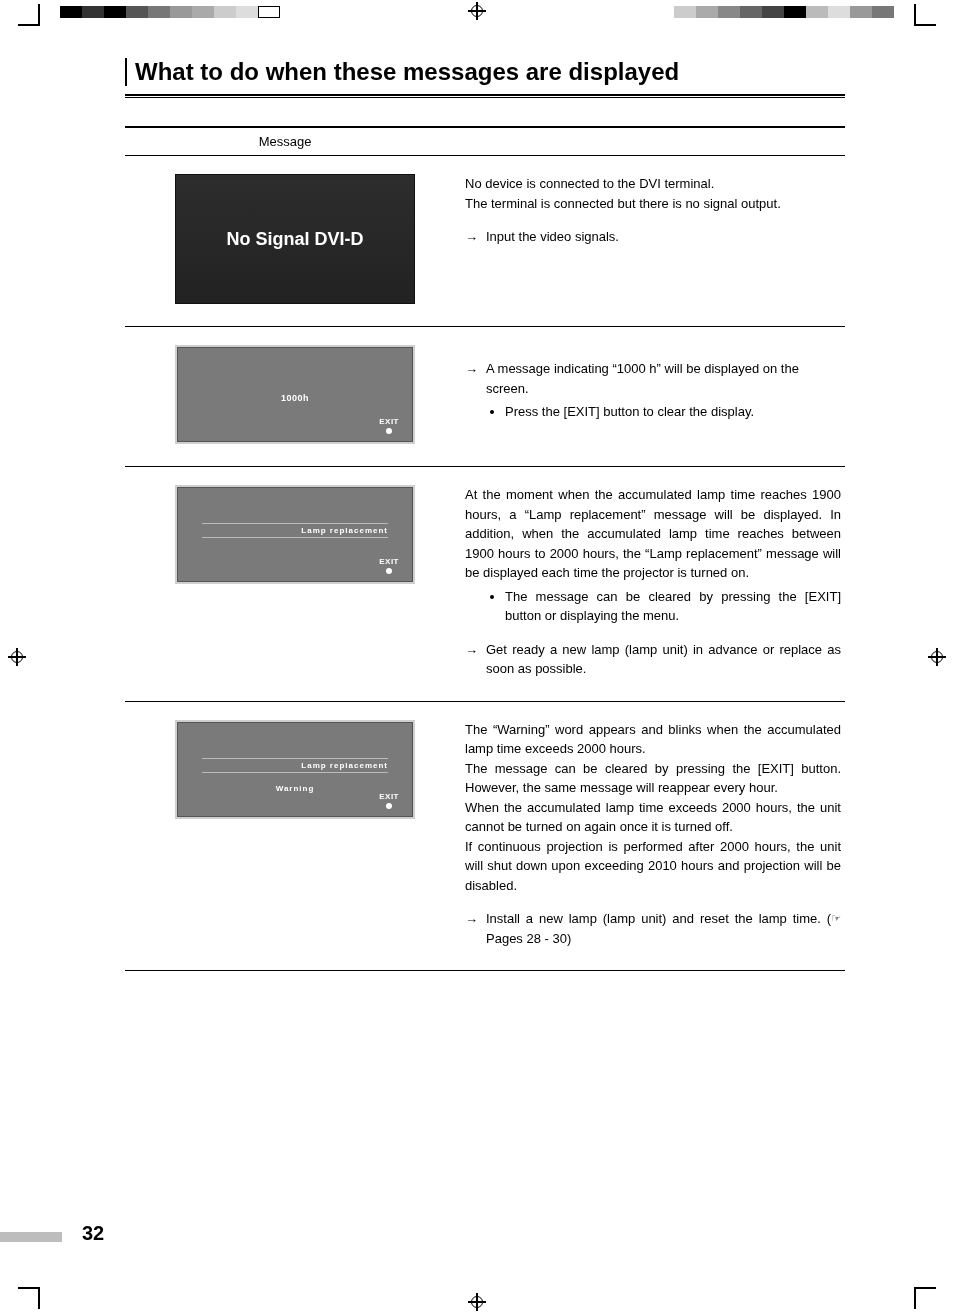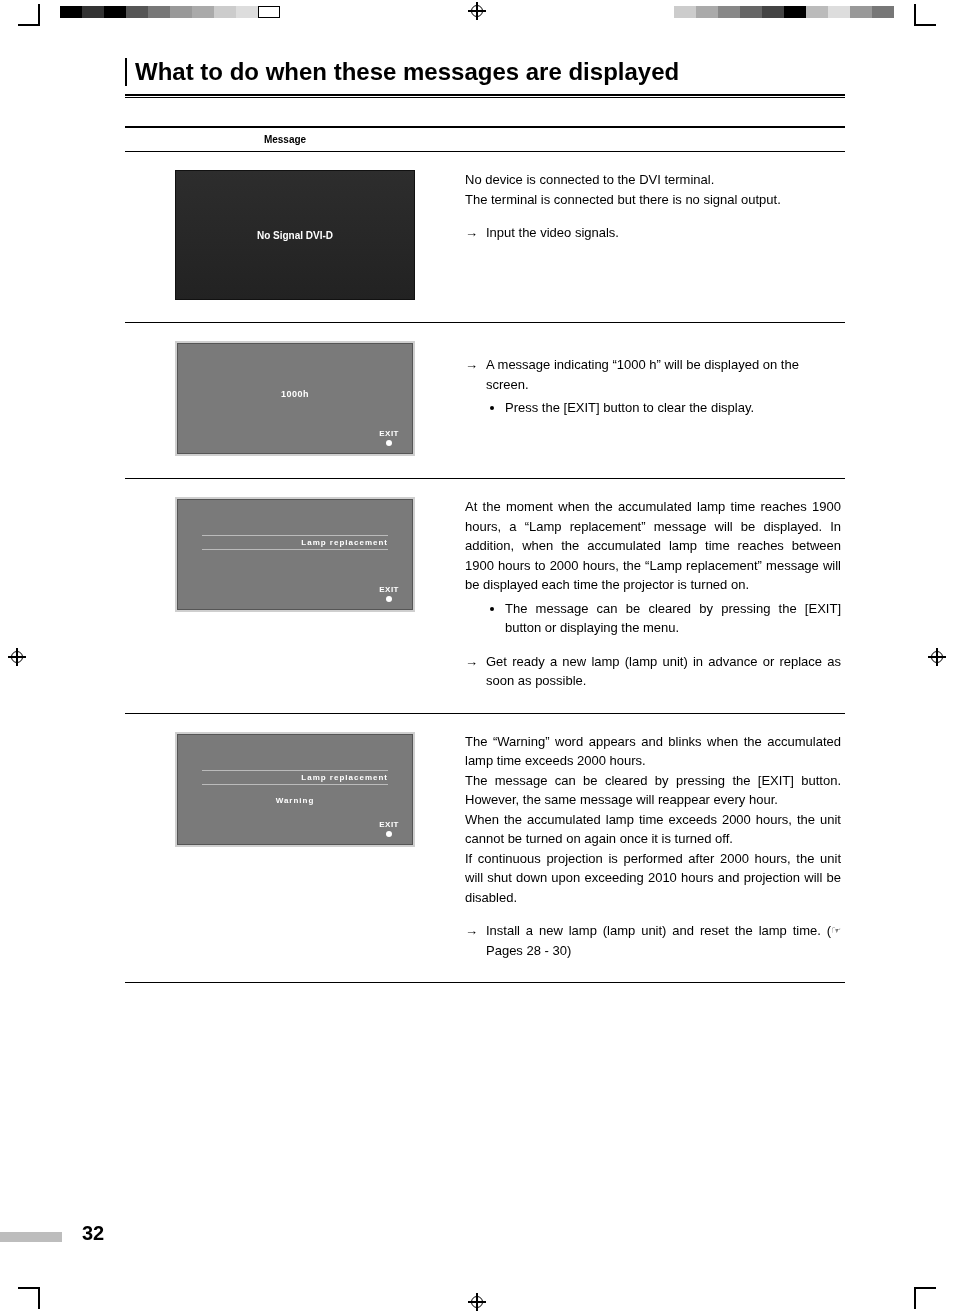--- a/index.html
+++ b/index.html
@@ -46,42 +46,42 @@
   
   .page {
     position: absolute;
     left: 125px;
     top: 40px;
     width: 720px;
   }
   .title-wrap { border-left: 2px solid #000; padding-left: 8px; margin-bottom: 4px; }
   h1 { font-size: 24px; font-weight: bold; margin-top: 18px; margin-bottom: 8px; }
   .dbl-rule { border-top: 2px solid #000; height: 4px; border-bottom: 1px solid #000; margin-bottom: 28px; }
-  .thead { display:flex; border-top: 2px solid #000; border-bottom: 1px solid #000; padding: 6px 0; font-weight: bold; font-size: 10px; }
+  .thead { display:flex; border-top: 2px solid #000; border-bottom: 1px solid #000; padding: 6px 0; font-weight: normal; font-size: 13px; }
   .thead .c1 { width: 320px; text-align: center; }
   .thead .c2 { flex: 1; text-align: center; }
   .trow { display:flex; border-bottom: 1px solid #000; padding: 18px 0 22px; }
   .trow .c1 { width: 340px; display:flex; align-items:flex-start; justify-content:center; padding: 0 20px; }
   .trow .c2 { flex: 1; font-size: 13px; line-height: 1.5; padding-right: 4px; }
   .trow .c2.justify { text-align: justify; }
   .arrow-line { display:flex; gap:8px; margin-top:14px; }
   .arrow { flex: 0 0 auto; }
   .bullets { list-style: disc; margin: 4px 0 0 40px; font-size: 13px; line-height: 1.5; }
   .ref-icon { font-size: 11px; vertical-align: 1px; }
 
   
   .scr-dark {
     width: 240px; height: 130px;
     background: linear-gradient(#2d2d2d,#222);
     border: 1px solid #111;
     display:flex; align-items:center; justify-content:center;
-    color:#fff; font-weight:bold; font-size:10px;
+    color:#fff; font-weight:bold; font-size:18px;
   }
   .scr-gray {
-    width: 240px; height: 115px;
+    width: 240px; height: 99px;
     background: #7a7a7a;
     border: 2px solid #cfcfcf;
     box-shadow: inset 0 0 0 1px #555;
     position: relative;
     color:#fff;
     font-size: 9px;
     letter-spacing: 0.5px;
   }
   .scr-gray .center-txt { position:absolute; left:0; right:0; text-align:center; font-weight:bold; }
   .scr-gray .bar {

